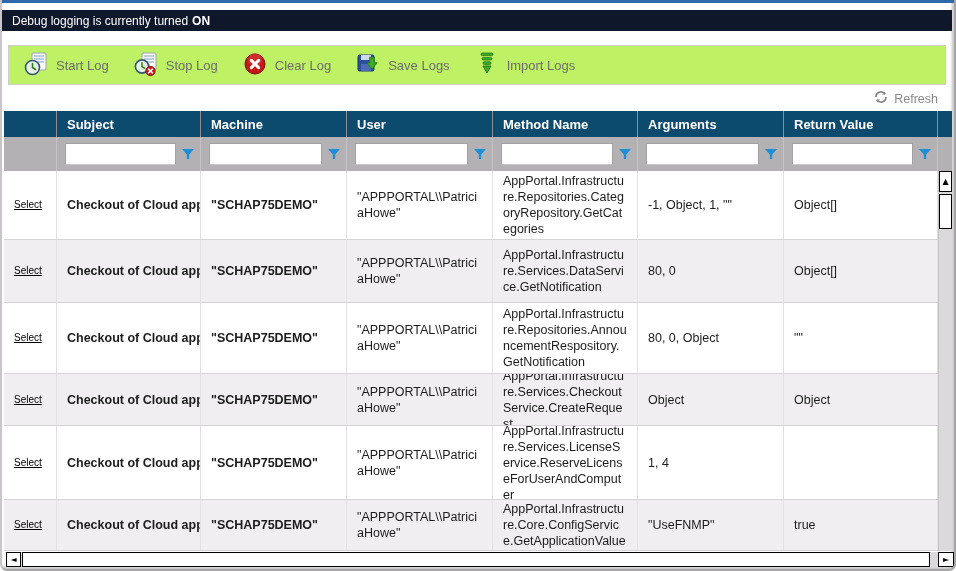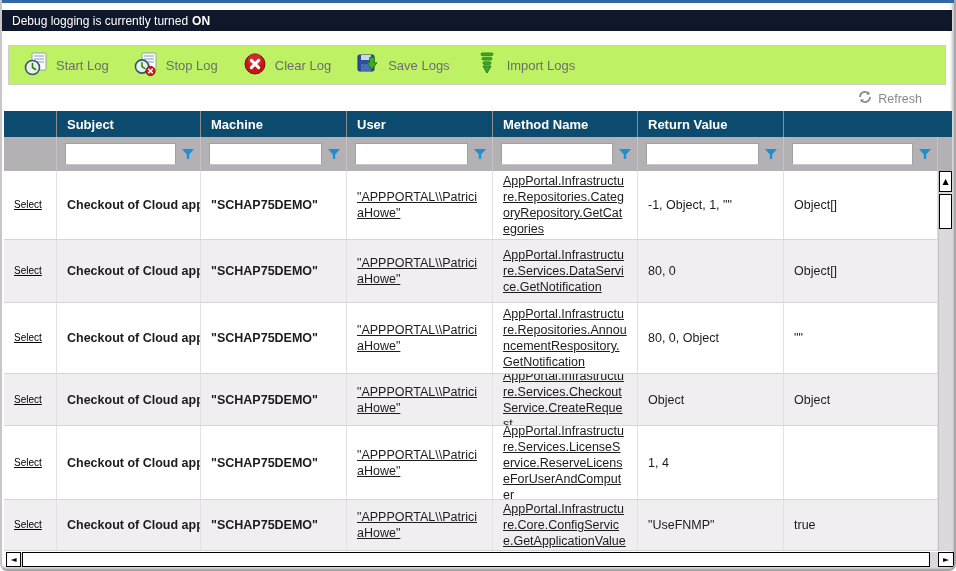--- a/index.html
+++ b/index.html
@@ -16,41 +16,41 @@
     margin:7px 2px 0 0;height:21px;background:#0f172a;color:#fff;
     display:flex;align-items:center;padding-left:10px;font-size:12px;
   }
   .banner b{margin-left:4px;font-weight:bold;}
   .toolbar{
     margin:14px 8px 0 6px;height:40px;background:#bef264;border:1px solid #cfccd0;
     display:flex;align-items:center;padding-left:10px;
   }
   .tbtn{display:flex;align-items:center;gap:7px;padding:4px 20px 4px 4px;cursor:pointer;background:transparent;border:0;}
   .tbtn .lbl{font-size:13px;color:#6d6d6d;}
-  .refresh-row{height:24px;display:flex;align-items:center;justify-content:flex-end;padding-right:32px;margin-top:2px;}
+  .refresh-row{height:24px;display:flex;align-items:center;justify-content:flex-end;padding-right:16px;margin-top:2px;}
   .refresh{display:flex;align-items:center;gap:6px;cursor:pointer;}
   .refresh .lbl{font-size:12.5px;color:#8a8a8a;}
   
   .grid{margin:0 2px 0 2px;width:948px;}
   .hdr,.filter{display:grid;grid-template-columns:53px 144px 146px 146px 145px 146px 154px 14px;}
   .hdr{background:#0c4a6e;height:26px;}
   .hdr .hcell{display:flex;align-items:center;padding-left:10px;color:#fff;font-size:13px;font-weight:bold;border-right:1px solid #8d8e91;}
   .hdr .hcell:last-child,.filter .fcell:last-child{border-right:none;}
   .filter{background:#b4b1b4;height:34px;}
   .filter .fcell{display:flex;align-items:center;padding:0 6px 0 8px;border-right:1px solid #c6c3c6;}
   .filter input{flex:1;min-width:0;height:22px;border:1px solid #a3a0a3;border-bottom-color:#c9c6c9;padding:0 4px;font-size:12px;outline:none;background:#fff;}
   .funnel{margin-left:6px;flex:0 0 auto;cursor:pointer;display:flex;}
   
   .data{position:relative;height:380px;overflow:hidden;background:#fff;}
   .rows{width:934px;}
   .row{display:grid;grid-template-columns:53px 144px 146px 146px 145px 146px 154px;border-bottom:1px solid #d7d4d7;background:#fff;}
   .row.alt{background:#f1eef1;}
   .cell{padding:4px 10px;font-size:12.5px;color:#1c1c1c;line-height:16px;display:flex;align-items:center;border-right:1px solid #e4e1e4;overflow:hidden;}
   .cell.nowrap{white-space:nowrap;font-weight:bold;}
-  .cell.breakall{word-break:break-all;text-decoration:underline;}
+  .cell.breakall{word-break:break-all;}
   .select-link{color:#000000;text-decoration:underline;cursor:pointer;font-size:10px;}
   
   .vscroll{position:absolute;top:0;right:0;width:14px;height:380px;background:#dbd9db;border-left:1px solid #c5c2c5;}
   .sbtn{position:absolute;background:#fff;border:1px solid #000;display:flex;align-items:center;justify-content:center;font-size:8px;color:#000;cursor:pointer;line-height:1;}
   .vscroll .up{top:0;left:0;right:0;height:21px;}
   .vscroll .thumb{position:absolute;top:23px;left:0;right:0;height:35px;background:#fff;border:1px solid #000;cursor:pointer;}
   .hscroll{position:relative;margin:1px 2px 0 2px;height:15px;background:#dbd9db;width:948px;}
   .hscroll .left{left:0;top:0;bottom:0;width:15px;}
   .hscroll .right{right:0;top:0;bottom:0;width:16px;}
   .hscroll .thumb{position:absolute;left:16px;top:0;bottom:0;width:908px;background:#fff;border:1px solid #000;cursor:pointer;}
@@ -140,20 +140,21 @@
     </span>
   </div>
 
   <div class="grid">
     <div class="hdr">
       <div class="hcell"></div>
       <div class="hcell">Subject</div>
       <div class="hcell">Machine</div>
       <div class="hcell">User</div>
       <div class="hcell">Method Name</div>
+      <div class="hcell">Arguments</div>
       <div class="hcell">Return Value</div>
       <div class="hcell"></div>
     </div>
 
     <div class="filter">
       <div class="fcell"></div>
       <div class="fcell">
         <input style="">
         <span class="funnel">
             <svg width="12" height="11" viewBox="0 0 12 11">

